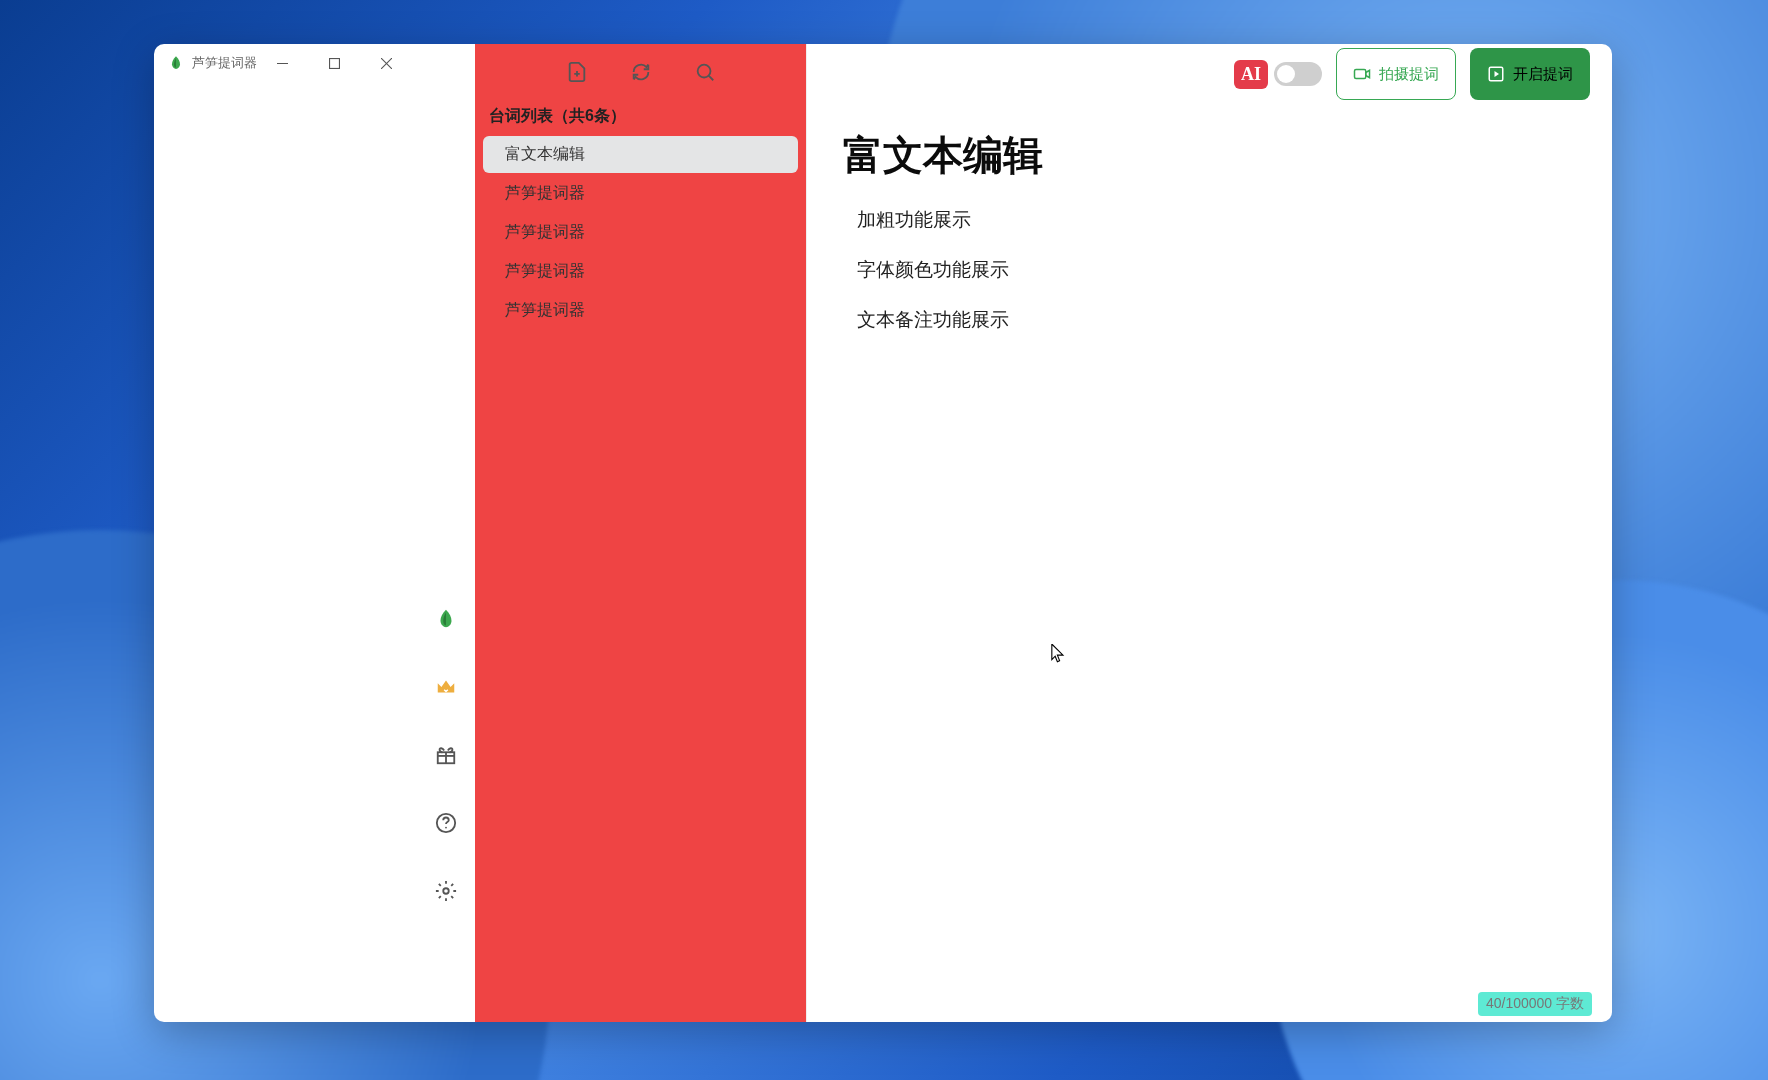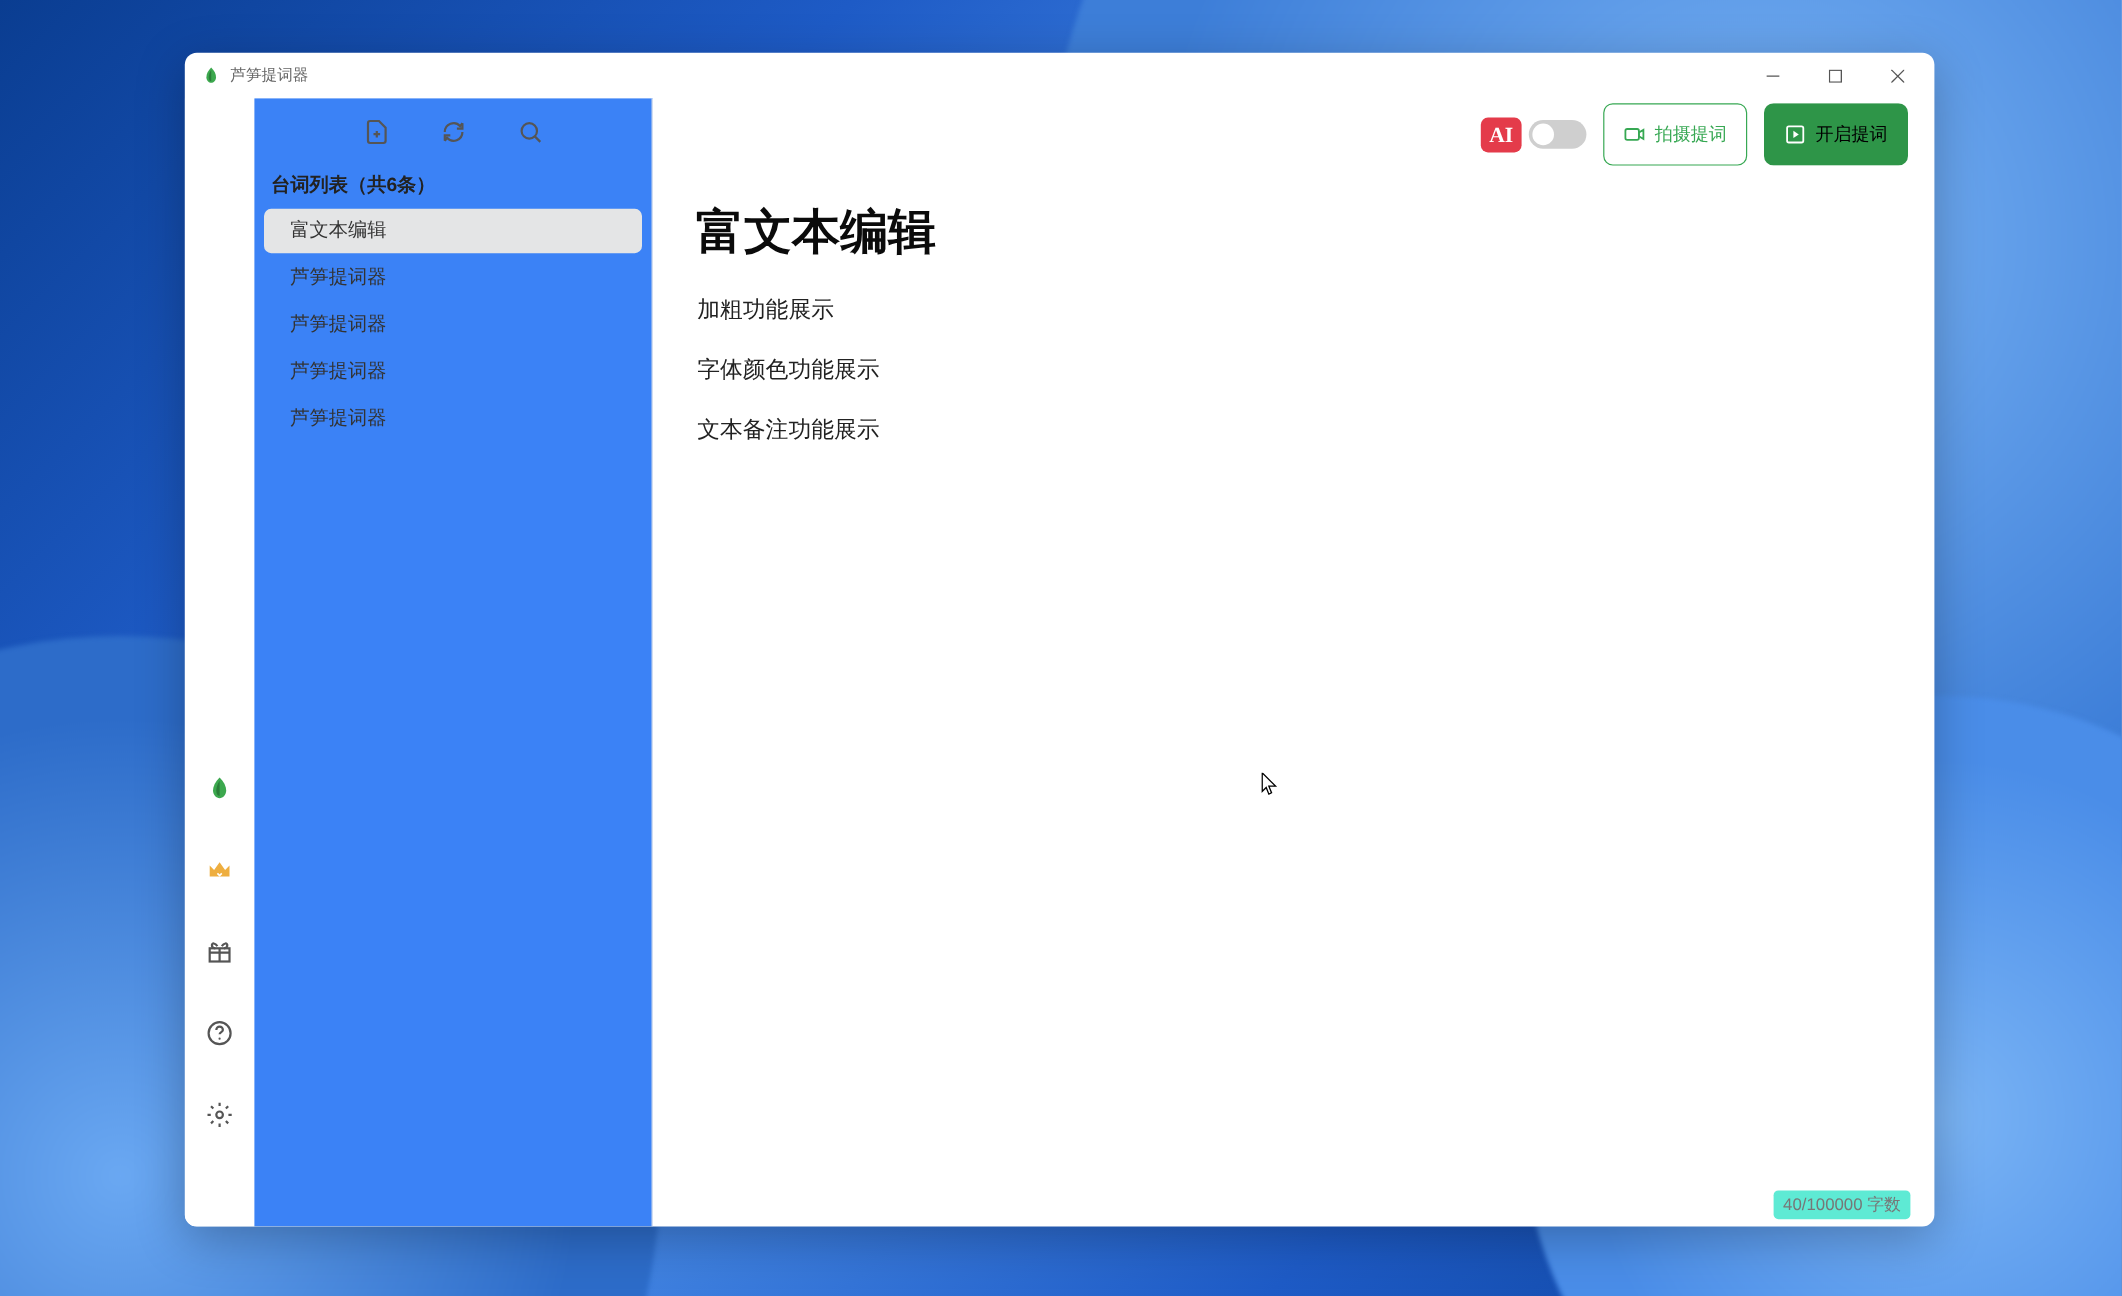--- a/index.html
+++ b/index.html
@@ -10,21 +10,21 @@
       position: relative; overflow: hidden;
     }
     .bgshape{position:absolute;border-radius:50%;filter:blur(2px)}
     .bg1{width:1200px;height:1200px;right:-300px;top:-400px;background:radial-gradient(circle,#7ab4f5 0%,#3d7ed8 60%)}
     .bg2{width:900px;height:900px;left:-350px;bottom:-350px;background:radial-gradient(circle,#6aa8f2 0%,#2d6cc9 60%)}
     .bg3{width:700px;height:700px;right:-200px;bottom:-200px;background:radial-gradient(circle,#7ab4f5 0%,#4a8de8 60%)}
 
     .window{
       position:absolute;left:154px;top:44px;width:1458px;height:978px;
       background:#fff;border-radius:10px;box-shadow:0 10px 40px rgba(0,0,0,.25);
-      display:flex;flex-direction:column;overflow:hidden;
+      display:flex;flex-direction:row;overflow:hidden;
     }
     .titlebar{
       height:38px;display:flex;align-items:center;justify-content:space-between;
       padding:0 6px 0 14px;font-size:13px;color:#666;
     }
     .titlebar-left{display:flex;align-items:center;gap:8px}
     .app-icon{width:16px;height:16px}
     .winctrls{display:flex;gap:2px}
     .winbtn{width:50px;height:38px;display:flex;align-items:center;justify-content:center;color:#555;cursor:pointer}
     .winbtn svg{width:11px;height:11px}
@@ -32,21 +32,21 @@
     .body{flex:1;display:flex;min-height:0}
 
     .iconbar{
       width:58px;background:#fff;display:flex;flex-direction:column;align-items:center;
       padding-top:560px;gap:38px;
     }
     .iconbar-item{width:30px;height:30px;display:flex;align-items:center;justify-content:center;cursor:pointer;color:#666}
     .iconbar-item svg{width:22px;height:22px}
 
     .sidebar{
-      width:332px;background:#3b82f6;border-right:1px solid #eee;display:flex;flex-direction:column;
+      width:332px;background:#ef4444;border-right:1px solid #eee;display:flex;flex-direction:column;
     }
     .sidebar-tools{
       height:56px;display:flex;align-items:center;justify-content:center;gap:38px;color:#555;
     }
     .tool{width:26px;height:26px;display:flex;align-items:center;justify-content:center;cursor:pointer}
     .tool svg{width:22px;height:22px}
     .list-header{padding:6px 14px 8px;font-size:16px;font-weight:700;color:#222}
     .list{display:flex;flex-direction:column}
     .item{
       padding:8px 22px;font-size:16px;color:#333;cursor:pointer;border-radius:6px;margin:1px 8px;
@@ -69,21 +69,21 @@
       font-size:15px;cursor:pointer;border:1px solid transparent;
     }
     .btn-outline{border-color:#37a853;color:#37a853;background:#fff}
     .btn-primary{background:#2e9548;color:#000000}
     .btn svg{width:18px;height:18px}
 
     .content{flex:1;overflow:auto;padding:24px 36px;position:relative}
     .content::-webkit-scrollbar{width:12px}
     .content::-webkit-scrollbar-thumb{background:#d0d0d0;border-radius:6px}
     .doc-title{font-size:40px;font-weight:800;color:#0b0b0b;margin-bottom:24px}
-    .doc-line{font-size:19px;color:#222;margin:24px 1px}
+    .doc-line{font-size:19px;color:#222;margin:24px 14px}
 
     .statusbar{
       position:absolute;right:20px;bottom:6px;font-size:14px;color:#777;background:#5eead4;padding:3px 8px;border-radius:4px;
     }
 
     .cursor{position:absolute;left:1051px;top:644px;width:15px;height:20px;pointer-events:none}
   </style>
 </head>
 <body>
 

